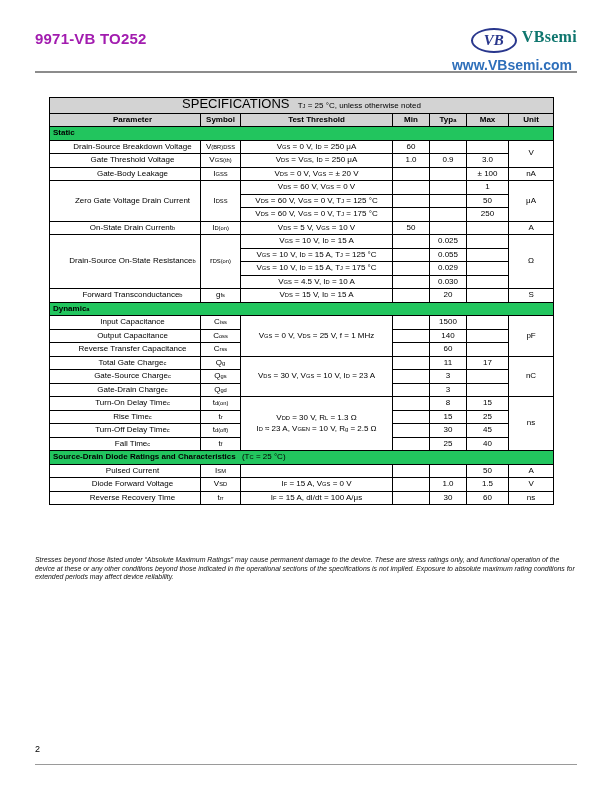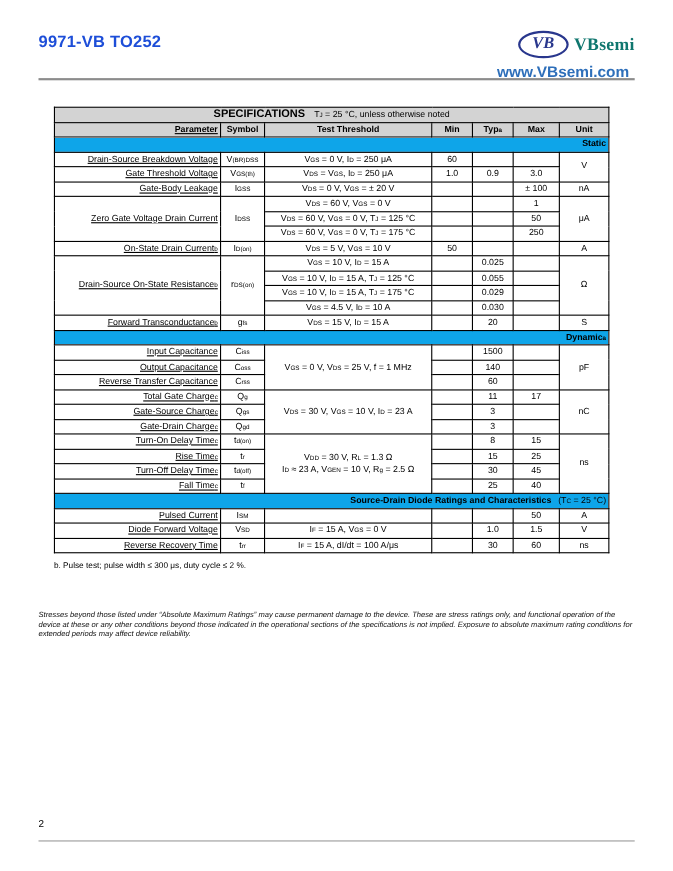--- a/index.html
+++ b/index.html
@@ -1,37 +1,37 @@
 <!DOCTYPE html>
 <html><head>
 <meta charset="utf-8">
 <style>
   *{box-sizing:border-box;margin:0;padding:0;}
   html,body{width:612px;height:792px;background:#ffffff;font-family:"Liberation Sans",sans-serif;color:#000;}
   .page{position:relative;width:612px;height:792px;overflow:hidden;background:#fff;}
 
   
-  .brand-title{position:absolute;left:35px;top:30px;font-size:15px;font-weight:bold;color:#1d4ed8;letter-spacing:.2px;}
-  .logo{position:absolute;top:28px;right:35px;display:flex;align-items:center;gap:5px;}
+  .brand-title{position:absolute;left:35px;top:30px;font-size:15px;font-weight:bold;color:#a21caf;letter-spacing:.2px;}
+  .logo{position:absolute;top:28px;right:35px;display:flex;align-items:flex-start;gap:5px;}
   .logo-ellipse{width:46px;height:25px;border:2px solid #29378d;border-radius:50%;display:flex;align-items:center;justify-content:center;
     color:#29378d;font-family:"Liberation Serif",serif;font-style:italic;font-weight:bold;font-size:15px;}
   .logo-name{color:#0f766e;font-family:"Liberation Serif",serif;font-weight:bold;font-size:16px;letter-spacing:.3px;}
   .website{position:absolute;top:57px;right:40px;font-size:14px;font-weight:bold;color:#2e6fba;}
   .top-rule{position:absolute;left:35px;right:35px;top:71px;border-top:2px solid #8c8c8c;}
 
   
   .content{position:absolute;left:49px;top:97px;width:504px;}
   table.spec{border-collapse:collapse;width:504px;font-size:8px;table-layout:fixed;}
   .spec td,.spec th{border:1px solid #000;padding:1px 2px;text-align:center;vertical-align:middle;line-height:10.5px;overflow:hidden;}
-  .spec .al{text-align:right;padding-left:17px;text-decoration:underline;}
+  .spec .al{text-align:center;padding-left:17px;}
   .title-cell{background:#d3d3d3;text-align:left;padding:3px 3px;}
-  .stitle{font-size:10px;font-weight:bold;}
+  .stitle{font-size:13px;font-weight:normal;}
   .ssub{font-size:8px;margin-left:6px;}
   .head th{background:#d3d3d3;font-weight:bold;font-size:8px;}
-  .section td{background:#0ea5e9;font-weight:bold;text-align:right;padding-left:3px;height:11px;}
+  .section td{background:#22c55e;font-weight:bold;text-align:left;padding-left:3px;height:11px;}
   .section .normal{font-weight:normal;margin-left:4px;}
   .spec tr{height:13px;}
   sub{font-size:72%;line-height:0;vertical-align:-16%;}
   sup{font-size:72%;line-height:0;vertical-align:35%;}
 
   
   .notes{margin-top:6px;font-size:7.5px;line-height:9.5px;color:#000;}
 
   
   .disclaimer{position:absolute;left:35px;top:556px;width:542px;font-style:italic;font-size:6.9px;line-height:8.6px;color:#111;}
@@ -296,21 +296,20 @@
           <td>I<sub>F</sub> = 15 A, dI/dt = 100 A/μs</td>
           <td></td>
           <td>30</td>
           <td>60</td>
           <td>ns</td>
         </tr>
       </tbody>
     </table>
 
     <div class="notes">
-      <div>b. Pulse test; pulse width ≤ 300 μs, duty cycle ≤ 2 %.</div>
     </div>
   </div>
 
   <div class="disclaimer">Stresses beyond those listed under “Absolute Maximum Ratings” may cause permanent damage to the device. These are stress ratings only, and functional operation of the device at these or any other conditions beyond those indicated in the operational sections of the specifications is not implied. Exposure to absolute maximum rating conditions for extended periods may affect device reliability.</div>
 
   <div class="page-number">2</div>
   <div class="bottom-rule"></div>
 </div>
 
 </body></html>

